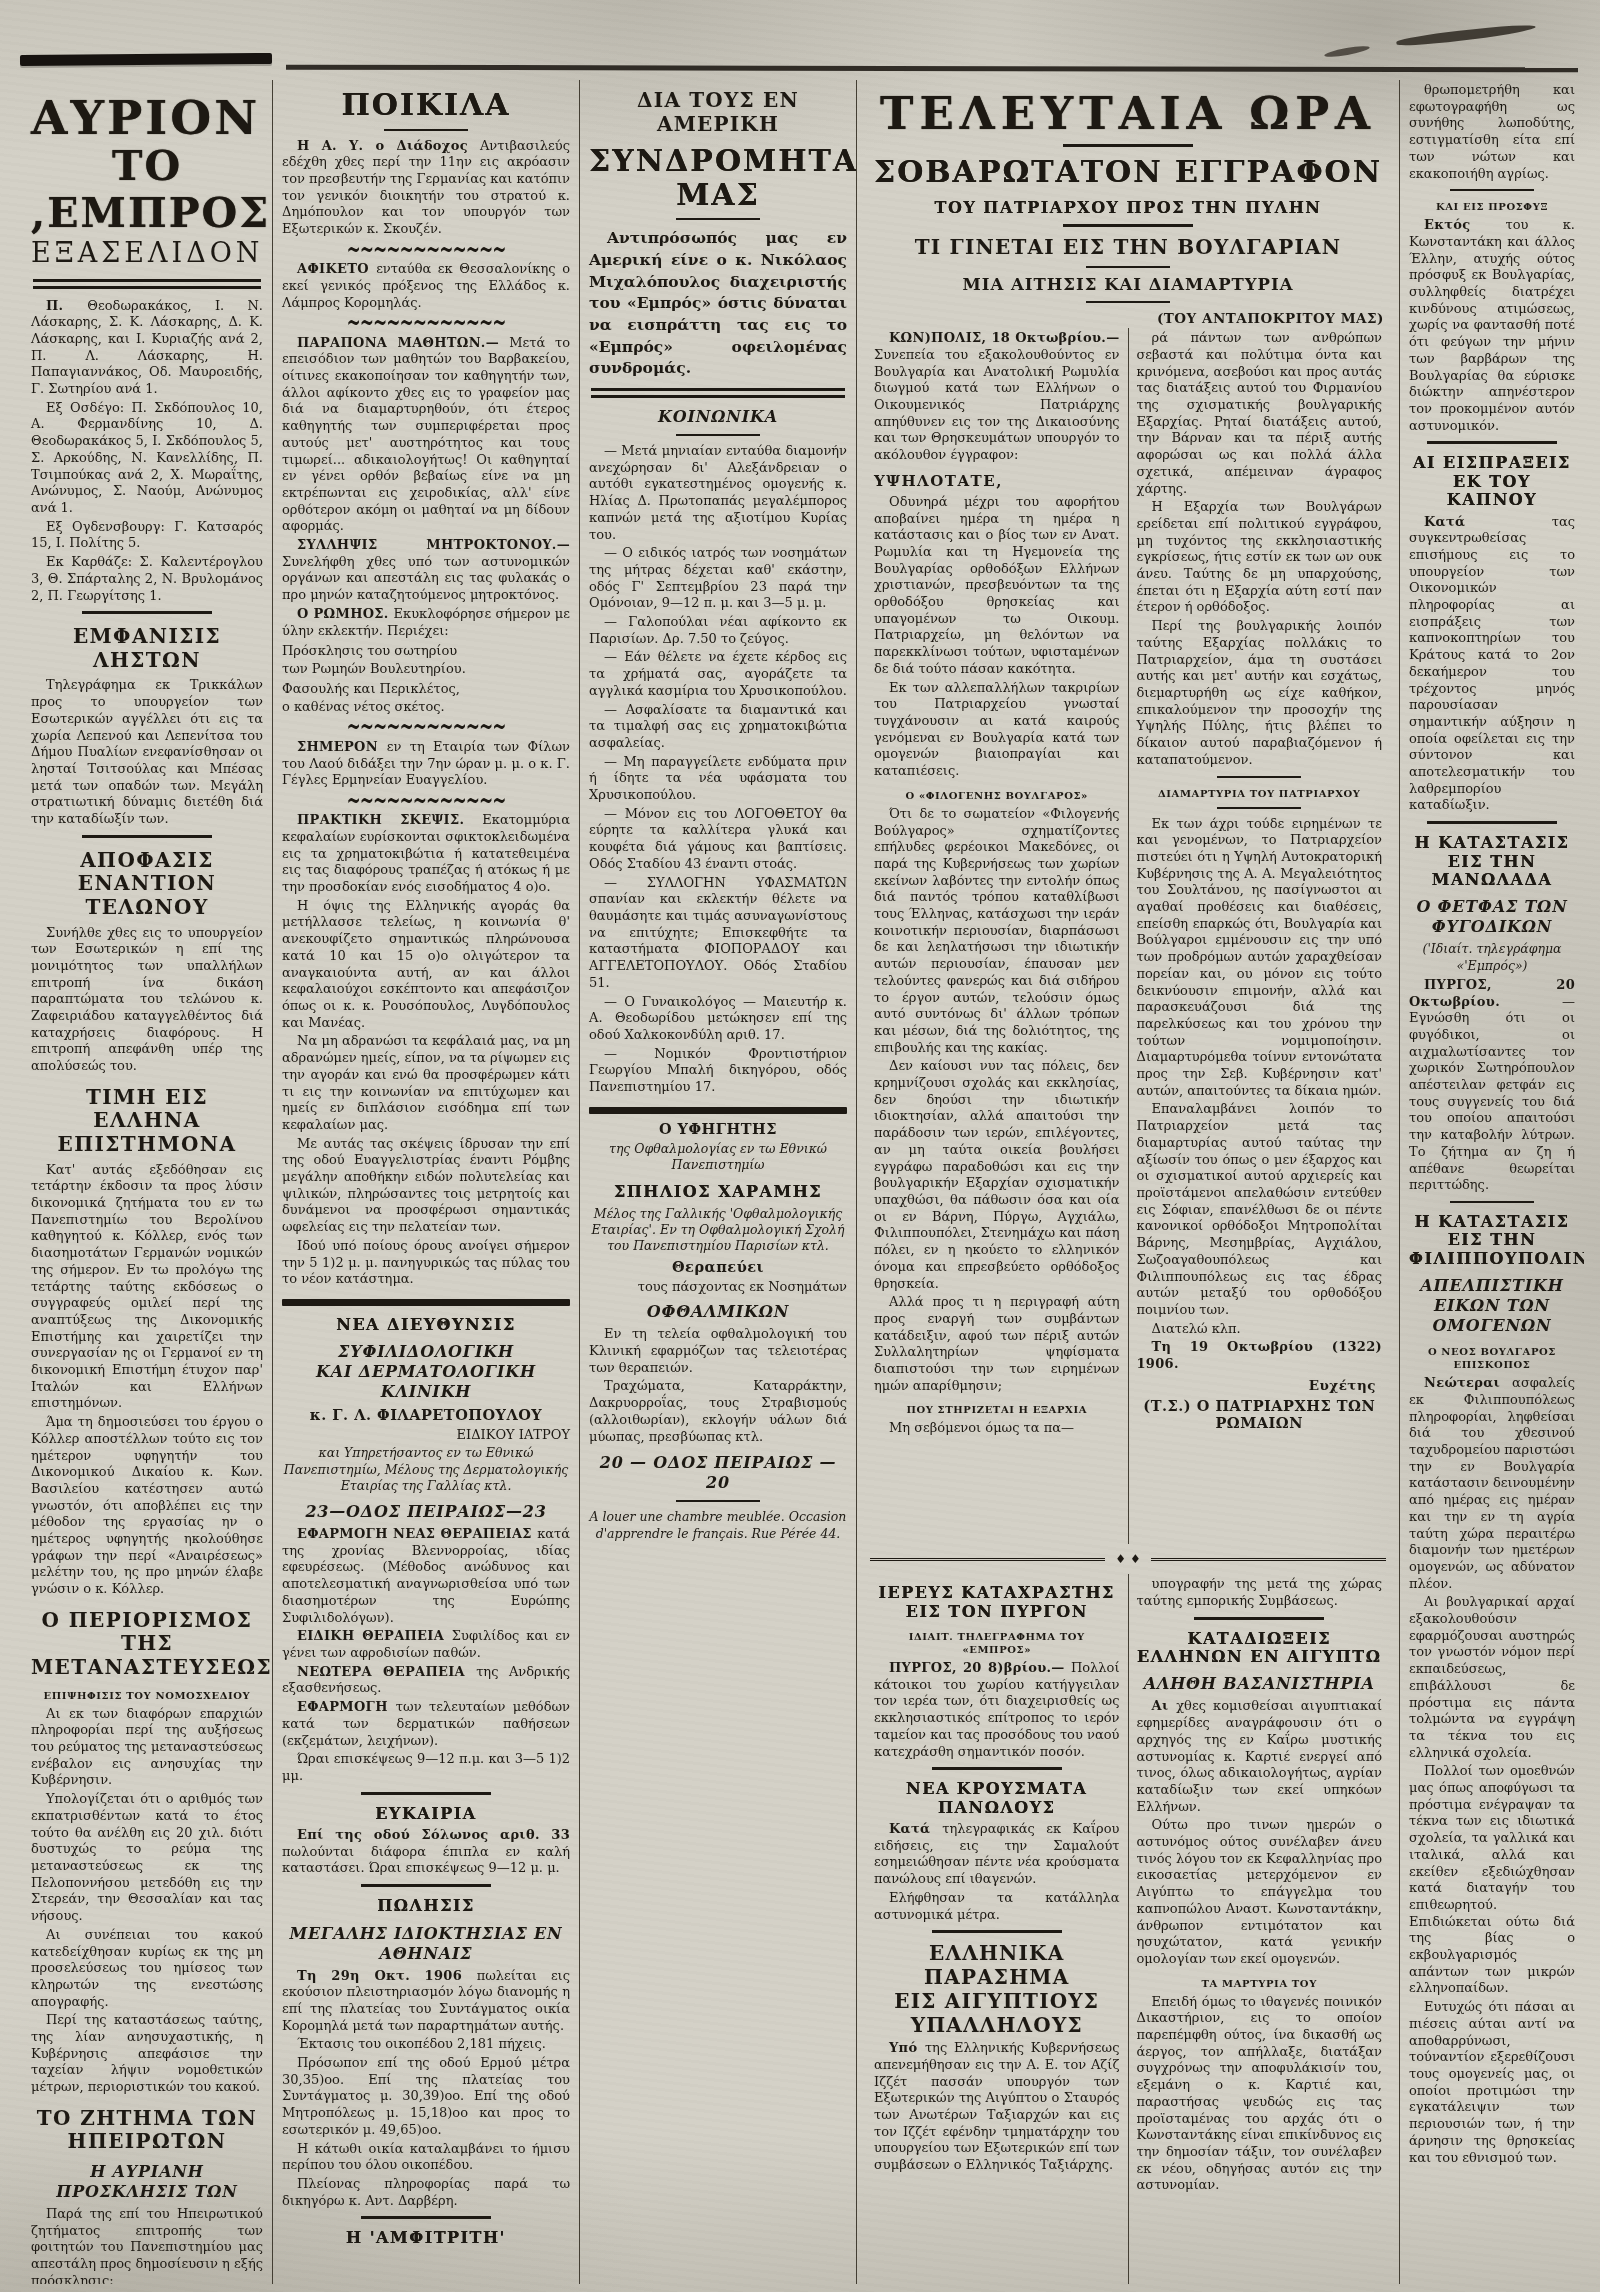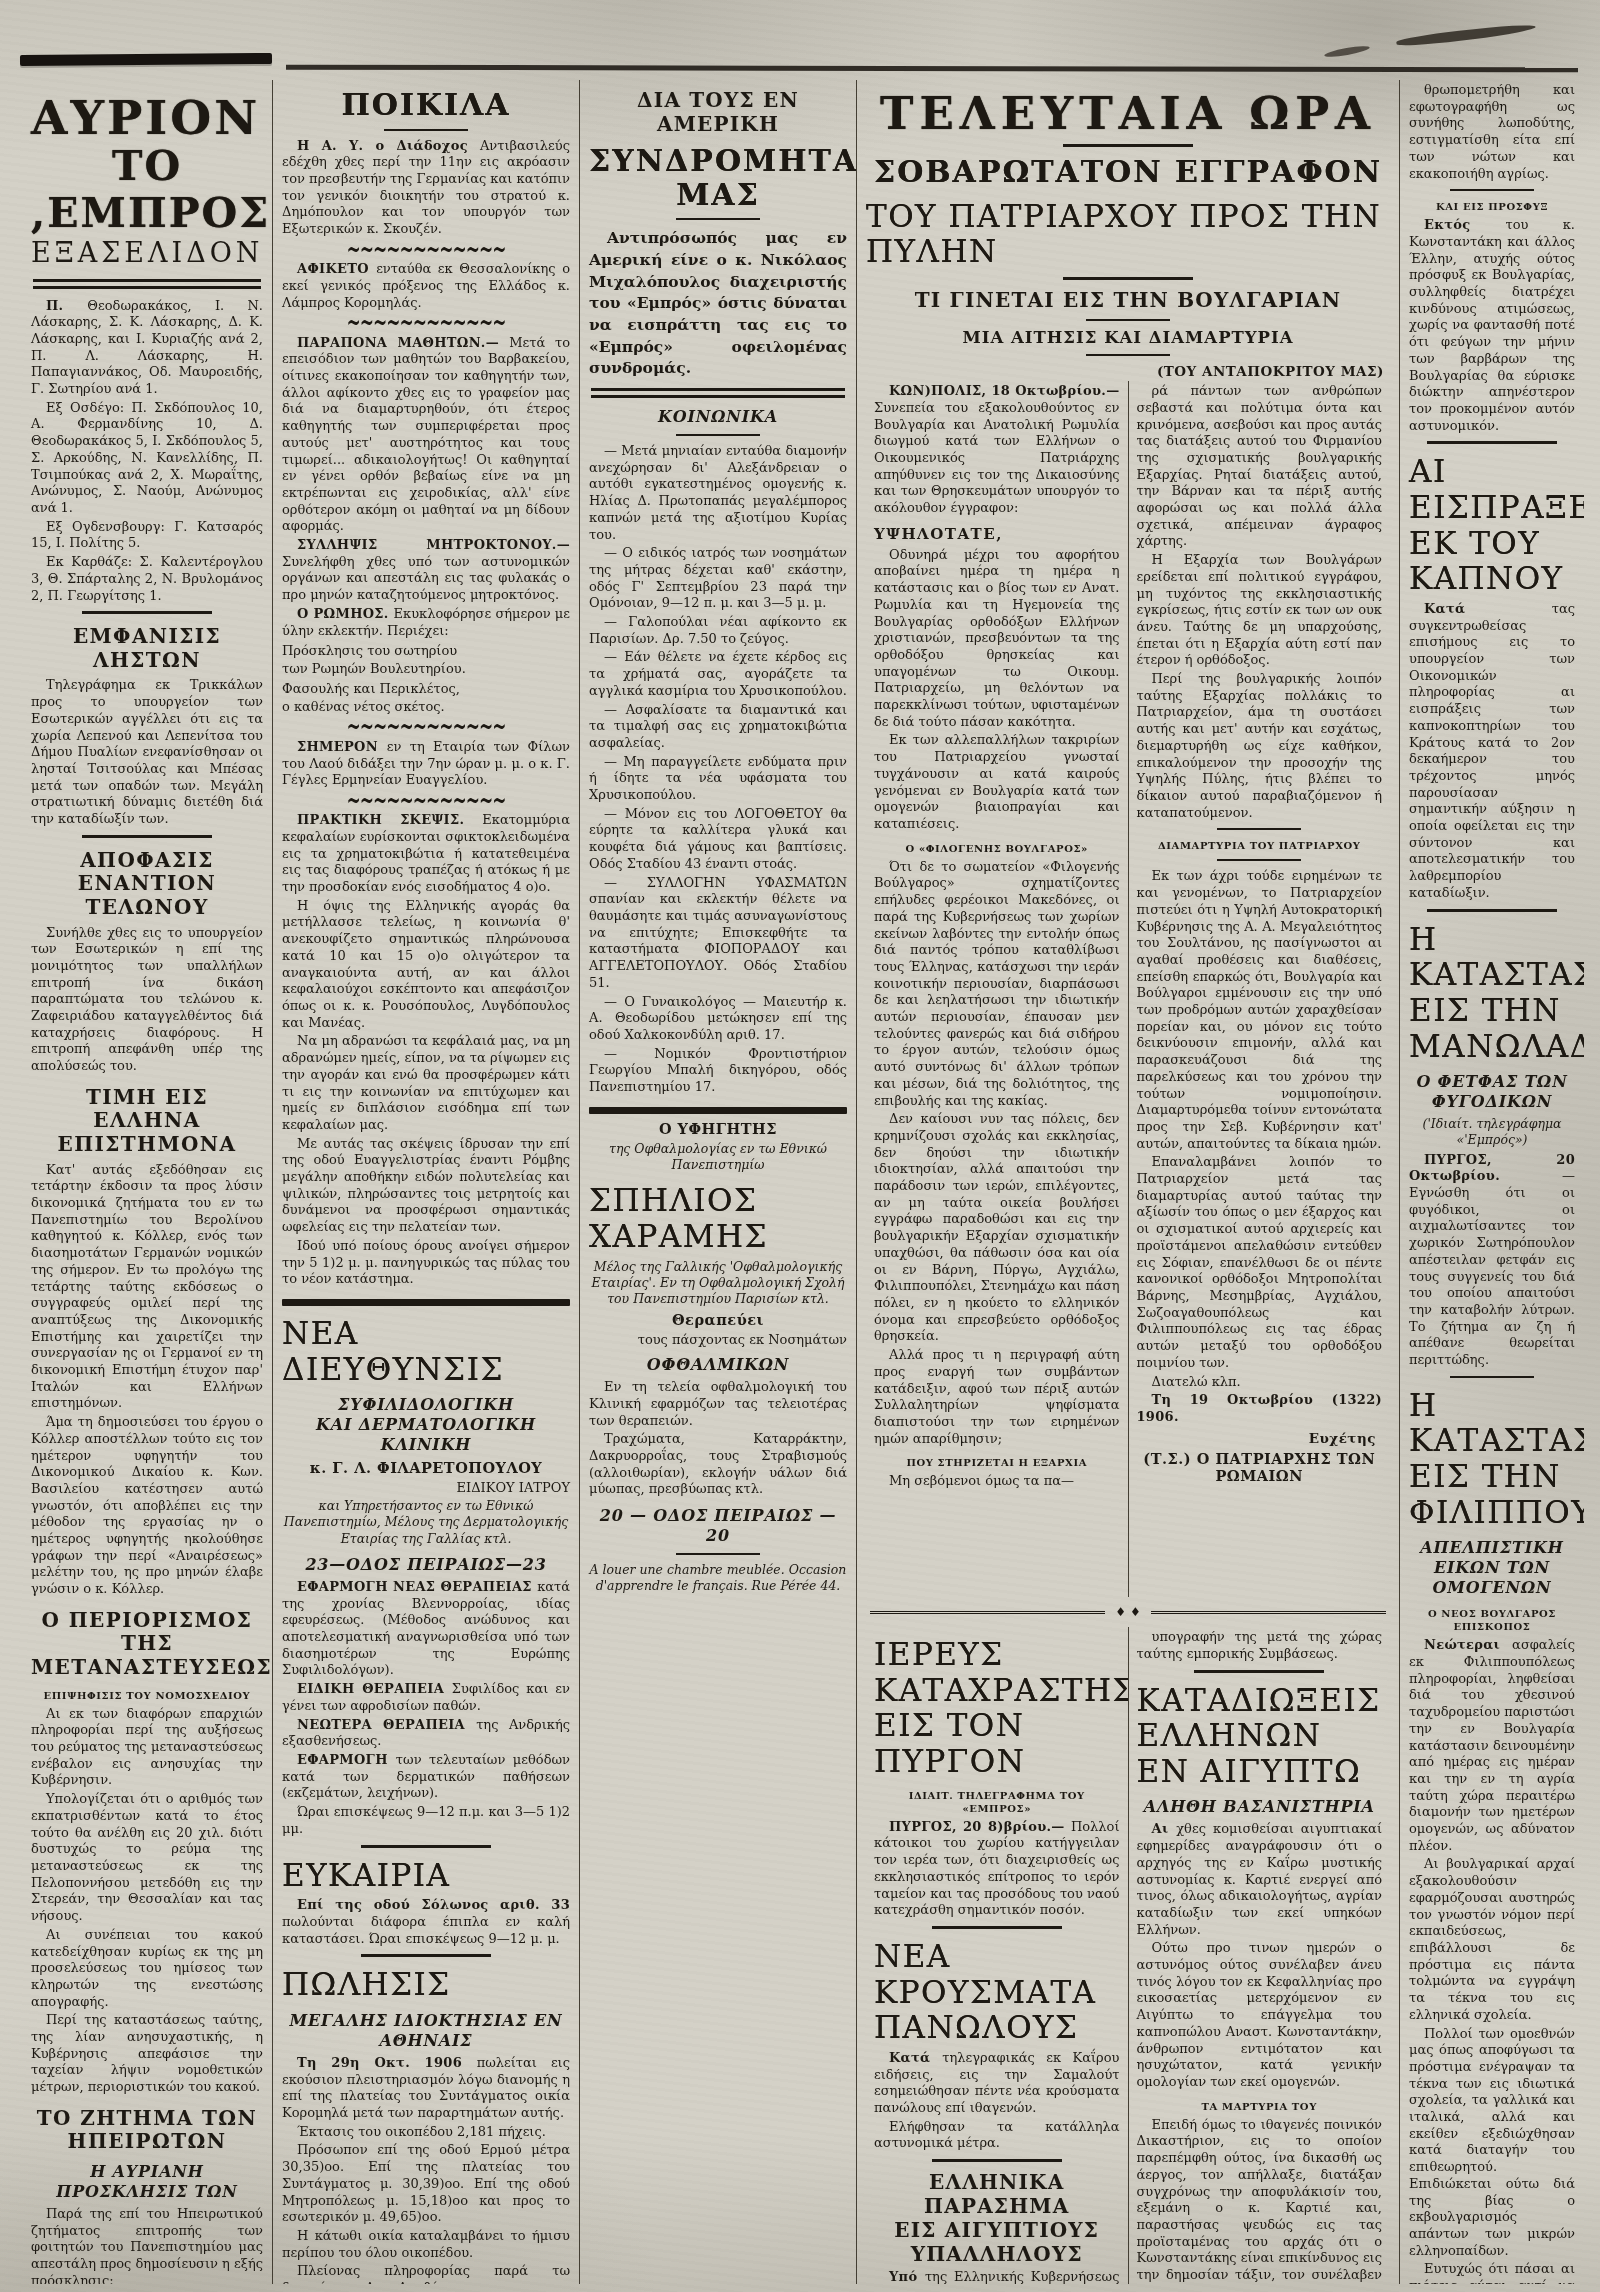--- a/index.html
+++ b/index.html
@@ -34,21 +34,21 @@
   .tw-lower{flex:1;}
   .tcol{width:50%;overflow:hidden;padding:0 8px;}
   .tcol + .tcol{border-left:1px solid #433e33;}
 
   
   .b-m1{font-size:47px;font-weight:700;letter-spacing:3px;line-height:1.04;margin-top:14px;text-shadow:0 0 1px rgba(20,15,5,.8);}
   .b-m2{font-size:41px;font-weight:700;text-align:center;letter-spacing:2px;line-height:1.15;text-shadow:0 0 1px rgba(20,15,5,.8);}
   .b-m3{font-size:27px;font-weight:400;text-align:center;letter-spacing:4px;line-height:1.2;margin-bottom:4px;}
   .b-hx1{font-size:45px;font-weight:700;text-align:center;letter-spacing:6px;line-height:1.05;margin:10px 0 2px;text-shadow:0 0 1px rgba(20,15,5,.9);}
   .b-hx2{font-size:30px;font-weight:700;text-align:center;letter-spacing:2px;line-height:1.12;margin:8px 0 3px;text-shadow:0 0 .5px rgba(20,15,5,.9);}
-  .b-hx3{font-size:31px;font-weight:400;letter-spacing:1.5px;line-height:1.15;margin:10px 0 4px;text-shadow:0 0 .5px rgba(20,15,5,.9);}
+  .b-hx3{font-size:16px;font-weight:700;text-align:center;letter-spacing:1.5px;line-height:1.15;margin:10px 0 4px;text-shadow:0 0 .5px rgba(20,15,5,.9);}
   .b-hx4{font-size:20px;font-weight:700;text-align:center;letter-spacing:1.2px;line-height:1.2;margin:8px 0 3px;}
   .b-hx5{font-size:16.5px;font-weight:700;text-align:center;letter-spacing:1px;margin:6px 0 2px;}
   .b-h1{font-size:20px;font-weight:700;text-align:center;letter-spacing:1.4px;line-height:1.18;margin:11px 0 5px;}
   .b-h2{font-size:16px;font-weight:700;text-align:center;letter-spacing:.8px;line-height:1.25;margin:8px 0 4px;font-style:italic;}
   .b-h3{font-size:10px;font-weight:700;text-align:center;letter-spacing:.6px;line-height:1.3;margin:9px 0 4px;}
   .b-h3l{font-size:15px;font-weight:700;text-align:left;letter-spacing:1.5px;margin:8px 0 4px;}
   .b-p{font-size:13px;line-height:1.285;text-align:justify;text-indent:15px;margin:2px 0;}
   .b-p b{letter-spacing:.3px;}
   .b-plg{font-size:15.5px;font-weight:700;line-height:1.4;text-align:justify;text-indent:18px;margin:6px 0;}
   .b-pc{font-size:13px;text-align:right;margin:3px 0;}

